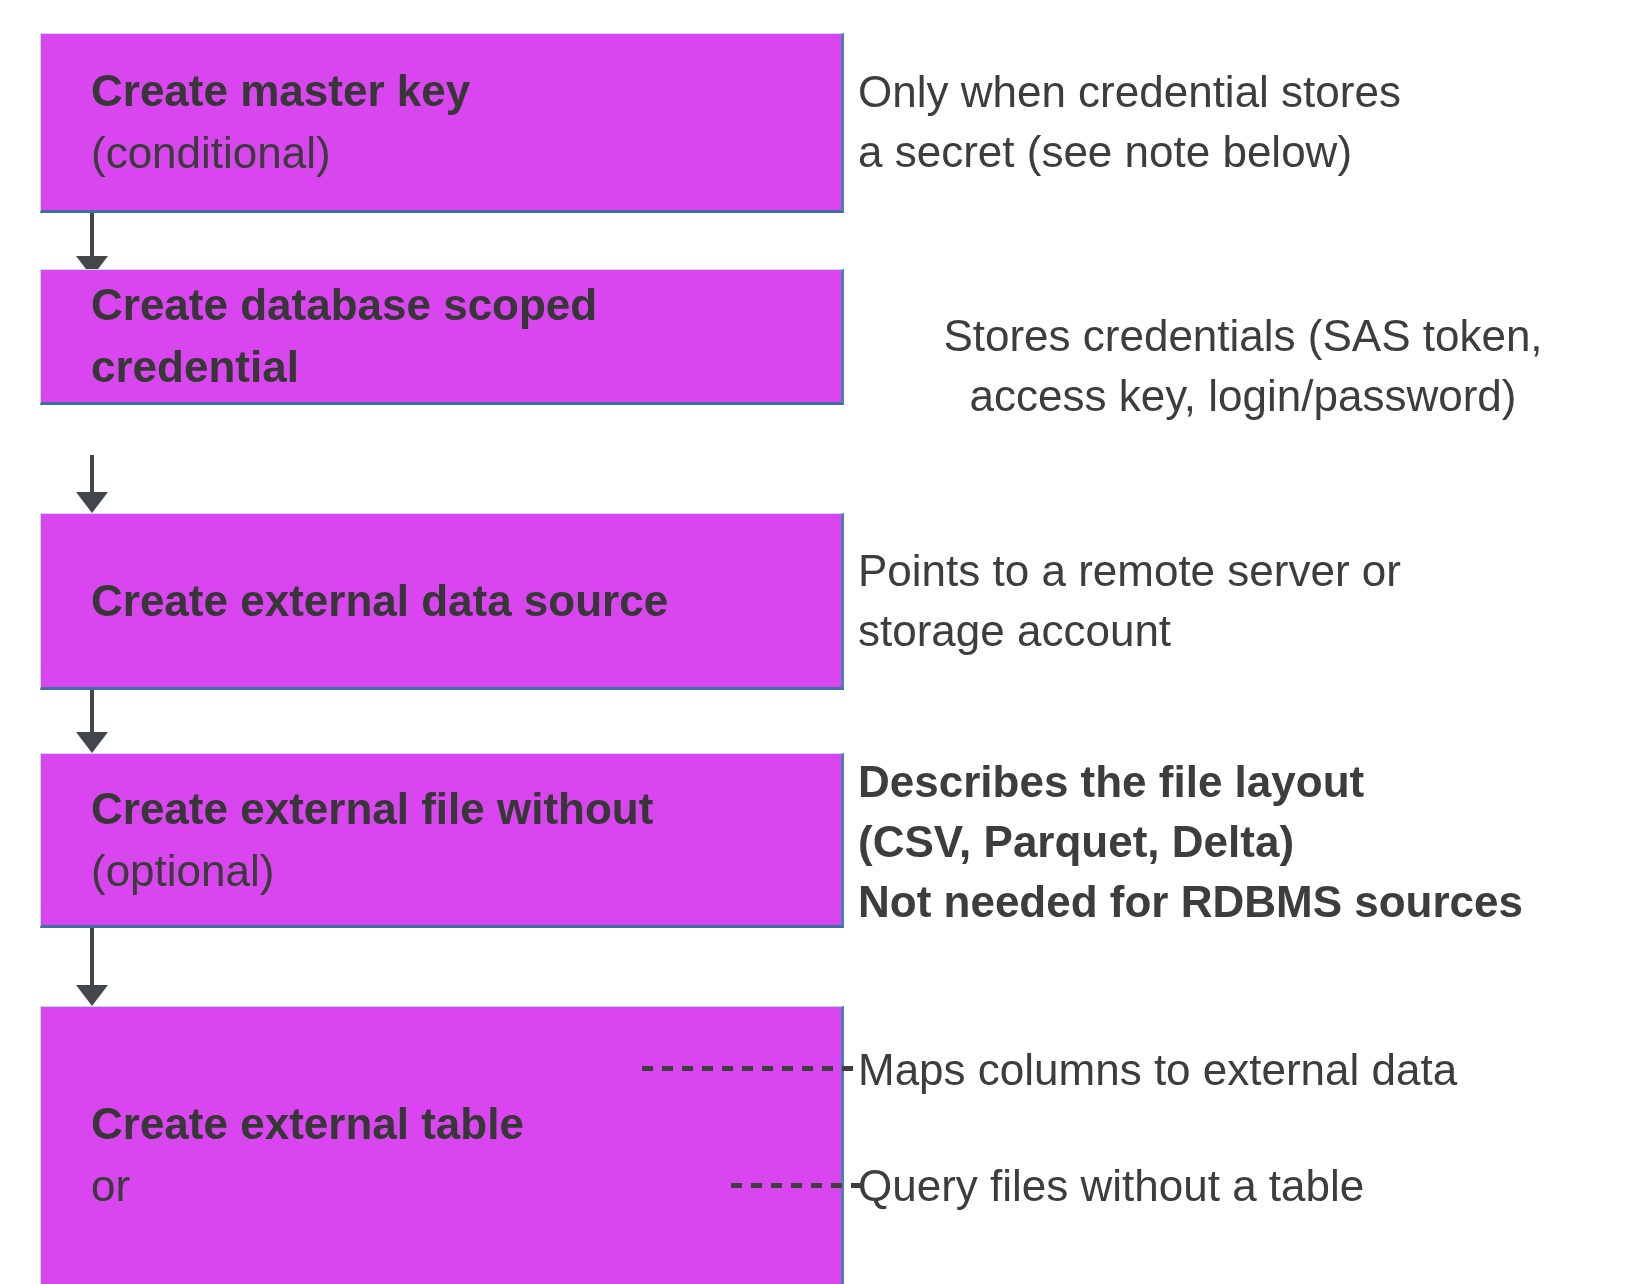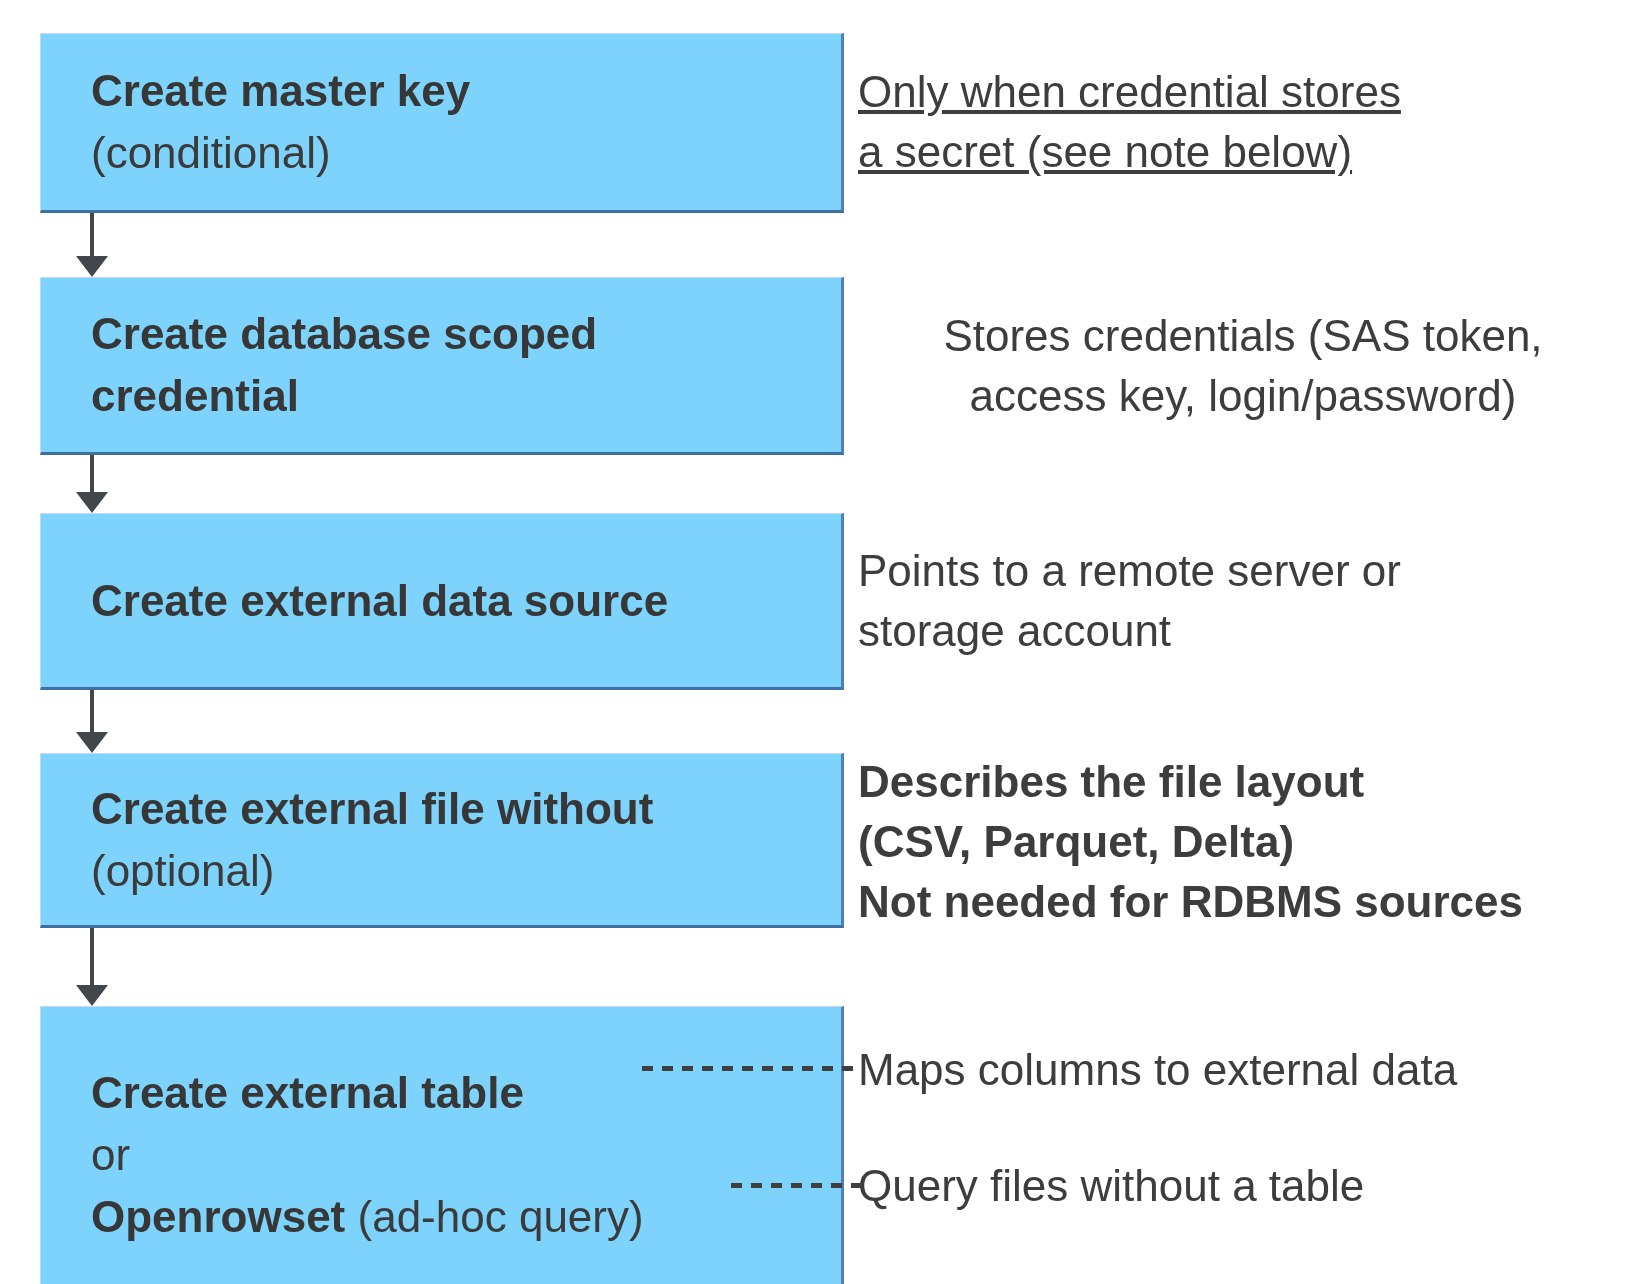--- a/index.html
+++ b/index.html
@@ -7,21 +7,21 @@
     position:relative;
     width:1638px;height:1284px;
     background:#ffffff;
     font-family:"Liberation Sans","DejaVu Sans",sans-serif;
     color:#3b3b3b;
     overflow:hidden;
   }
   .box{
     position:absolute;
     left:40px;width:804px;
-    background:#7dd3fc;
+    background:#d946ef;
     border-top:1px solid #c3d8f1;
     border-left:1px solid #c3d8f1;
     border-right:3px solid #4e7fb9;
     border-bottom:3px solid #3f6fa3;
     box-sizing:border-box;
     display:flex;flex-direction:column;justify-content:center;
     padding-left:50px;padding-right:20px;
   }
   .line{font-size:44px;line-height:62px;white-space:pre-line;}
   .b{font-weight:bold;color:#373737;}
@@ -38,33 +38,33 @@
     border-right:16px solid transparent;
     border-top:21px solid #43474b;
   }
   .dash{
     position:absolute;height:5px;
     background:repeating-linear-gradient(90deg,#3f3f3f 0 11px,transparent 11px 20px);
     z-index:5;
   }
   
   #box-0{top:33px;height:180px;}
-  #box-1{top:277px;height:178px;}
+  #box-1{top:269px;height:136px;}
   #box-2{top:513px;height:177px;}
   #box-3{top:753px;height:175px;}
   #box-4{top:1006px;height:299px;}
   
   #arrow-0{top:213px;height:64px;}
   #arrow-1{top:455px;height:58px;}
   #arrow-2{top:690px;height:63px;}
   #arrow-3{top:928px;height:78px;}
   #arrow-0 .shaft{height:45px;} #arrow-1 .shaft{height:39px;}
   #arrow-2 .shaft{height:44px;} #arrow-3 .shaft{height:59px;}
   
-  #note-0{top:62px;text-decoration:underline;}
+  #note-0{top:62px;}
   #note-1{top:306px;text-align:center;}
   #note-2{top:541px;}
   #note-3{top:752px;font-weight:bold;}
   #note-4a{top:1040px;}
   #note-4b{top:1156px;}
   
   #dash-table{top:1066px;left:642px;width:222px;}
   #dash-openrowset{top:1183px;left:731px;width:130px;}
 </style>
 </head>
@@ -116,21 +116,20 @@
 Not needed for RDBMS sources</div>
 
   <div class="arrow" id="arrow-3">
     <div class="shaft"></div>
     <div class="head"></div>
   </div>
 
   <div class="box" id="box-4">
     <div class="line"><span class="b">Create external table</span></div>
     <div class="line"><span>or</span></div>
-    <div class="line"><span class="b">Openrowset</span><span> (ad-hoc query)</span></div>
   </div>
 
   <div class="dash" id="dash-table"></div>
   <div class="dash" id="dash-openrowset"></div>
 
   <div class="note" id="note-4a">Maps columns to external data</div>
   <div class="note" id="note-4b">Query files without a table</div>
 
 </div>
 

